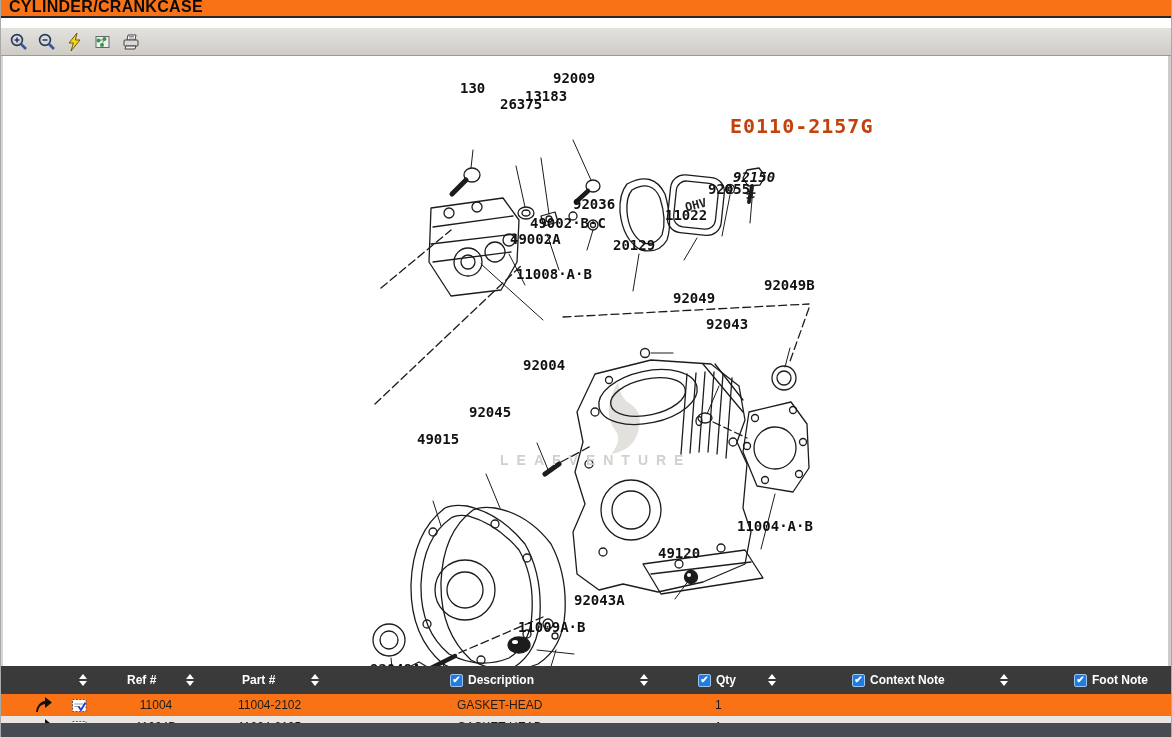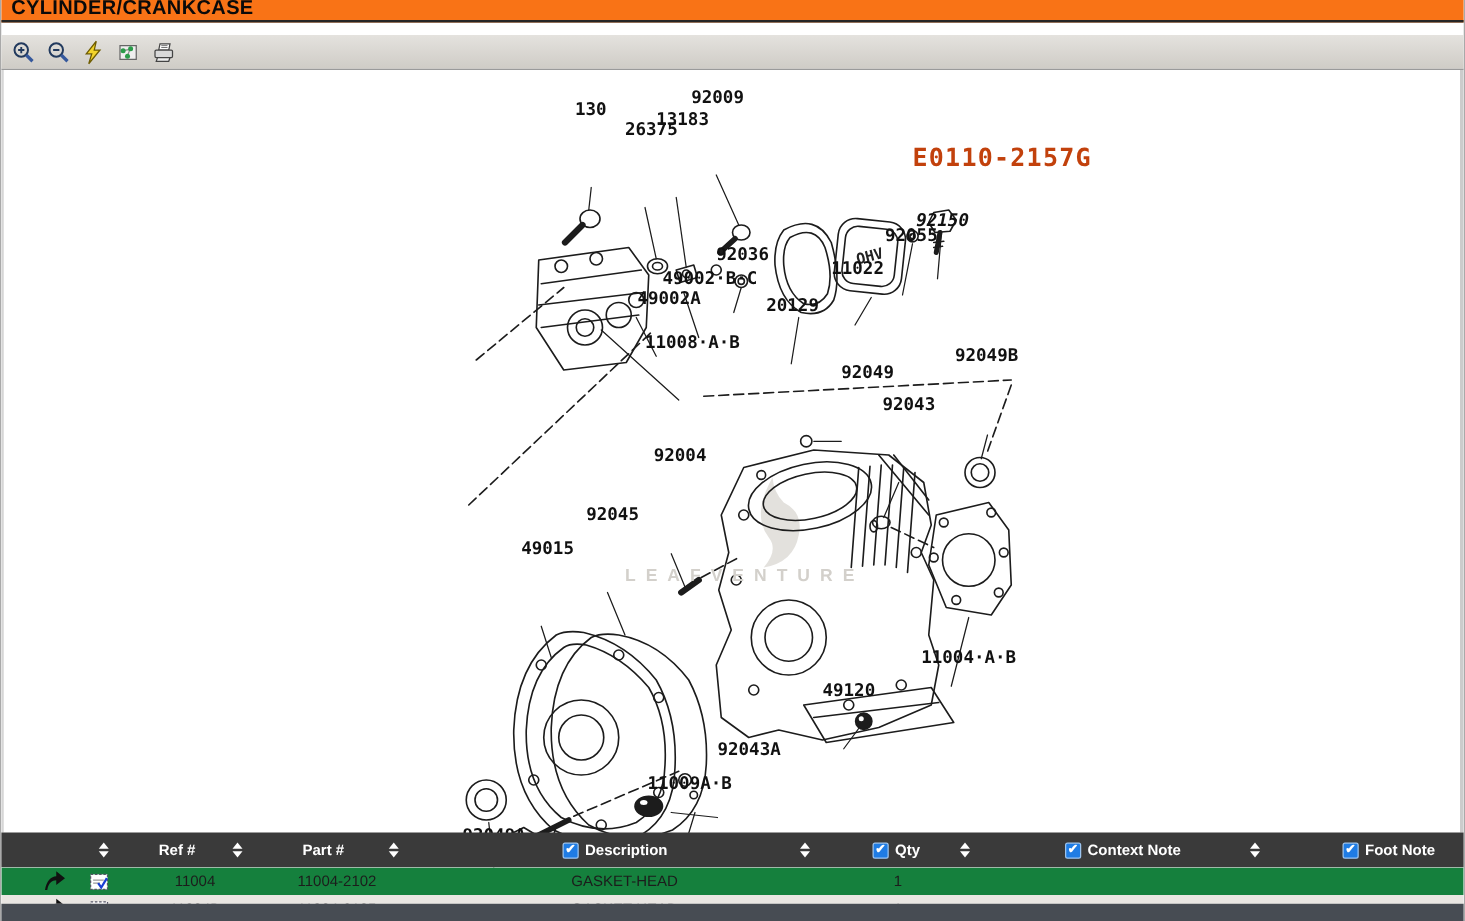--- a/index.html
+++ b/index.html
@@ -38,21 +38,21 @@
   .sort{display:inline-flex;flex-direction:column;gap:2px;cursor:pointer;}
   .sort i{display:block;width:0;height:0;border-left:4px solid transparent;border-right:4px solid transparent;}
   .sort .up{border-bottom:5px solid #fff;}
   .sort .dn{border-top:5px solid #fff;}
   .cb{width:13px;height:13px;background:#1f7ce4;border:1px solid #9cc4ef;border-radius:2px;
       display:inline-flex;align-items:center;justify-content:center;color:#fff;font-size:10px;
       line-height:1;cursor:pointer;}
 
   
   #rows{position:absolute;left:0;top:694px;width:100%;height:29px;overflow:hidden;background:#fff;}
-  .trow{position:relative;width:100%;height:22px;background:#15803d;font-size:12px;color:#1c1c1c;}
+  .trow{position:relative;width:100%;height:22px;background:#f97316;font-size:12px;color:#1c1c1c;}
   .trow.alt{background:#e9e6e2;}
   .cell{position:absolute;top:0;height:22px;display:flex;align-items:center;}
   .c-arrow{left:32px;} .c-doc{left:70px;}
   .c-ref{left:120px;width:70px;justify-content:center;}
   .c-part{left:237px;}
   .c-desc{left:456px;}
   .c-qty{left:714px;}
 
   #bottombar{position:absolute;left:0;top:723px;width:100%;height:14px;background:#474c53;}
 </style>

